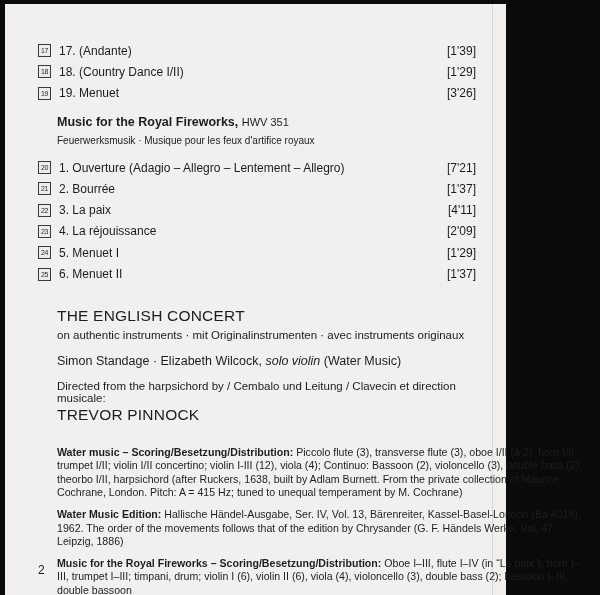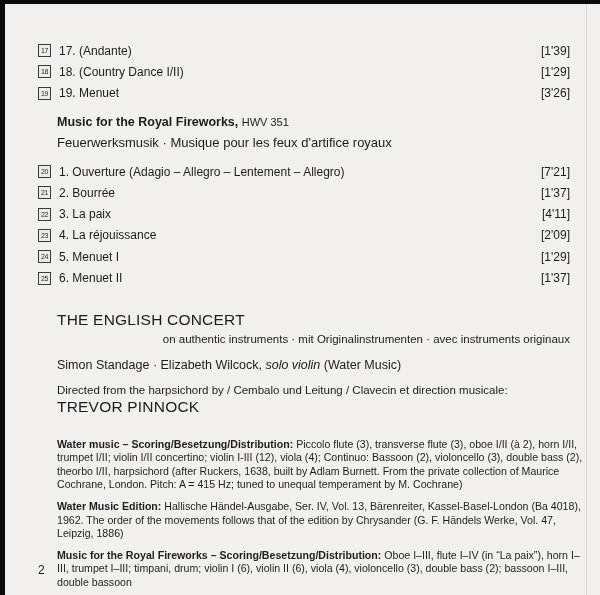--- a/index.html
+++ b/index.html
@@ -5,21 +5,21 @@
   html,body{margin:0;padding:0;}
   body{
     width:600px;height:595px;
     background:#0a0a0a;
     overflow:hidden;
     font-family:"Liberation Sans","DejaVu Sans",sans-serif;
     -webkit-font-smoothing:antialiased;
   }
   .page{
     position:absolute;left:5px;top:4px;
-    width:595px;height:591px;
+    width:501px;height:591px;
     background:#f1f0ee;
     color:#1c1c1c;
     box-sizing:border-box;
   }
   .page-edge{
     position:absolute;top:0;right:13px;width:1px;height:100%;
     background:#d9d8d5;
   }
   .content{
     position:absolute;left:0;top:0;width:100%;height:100%;
@@ -48,33 +48,32 @@
   .indent{padding-left:19px;}
 
   .work-heading{
     margin-top:11px;
     font-size:12.5px;
   }
   .work-heading b{font-weight:bold;}
   .work-catalog{font-size:11px;}
   .work-subtitle{
     margin-top:6px;
-    font-size:13px;
+    font-size:10px;
   }
   .gap-before-fireworks{height:11px;}
 
   .ensemble-name{
     margin-top:22px;
     font-size:15.5px;
     letter-spacing:0.2px;
   }
   .ensemble-note{
     margin-top:4px;
     font-size:11.5px;
-    text-align:right;
   }
   .soloists{
     margin-top:13px;
     font-size:12.5px;
   }
   .soloists i{font-style:italic;}
   .director-line{
     margin-top:12px;
     font-size:11.5px;
   }

